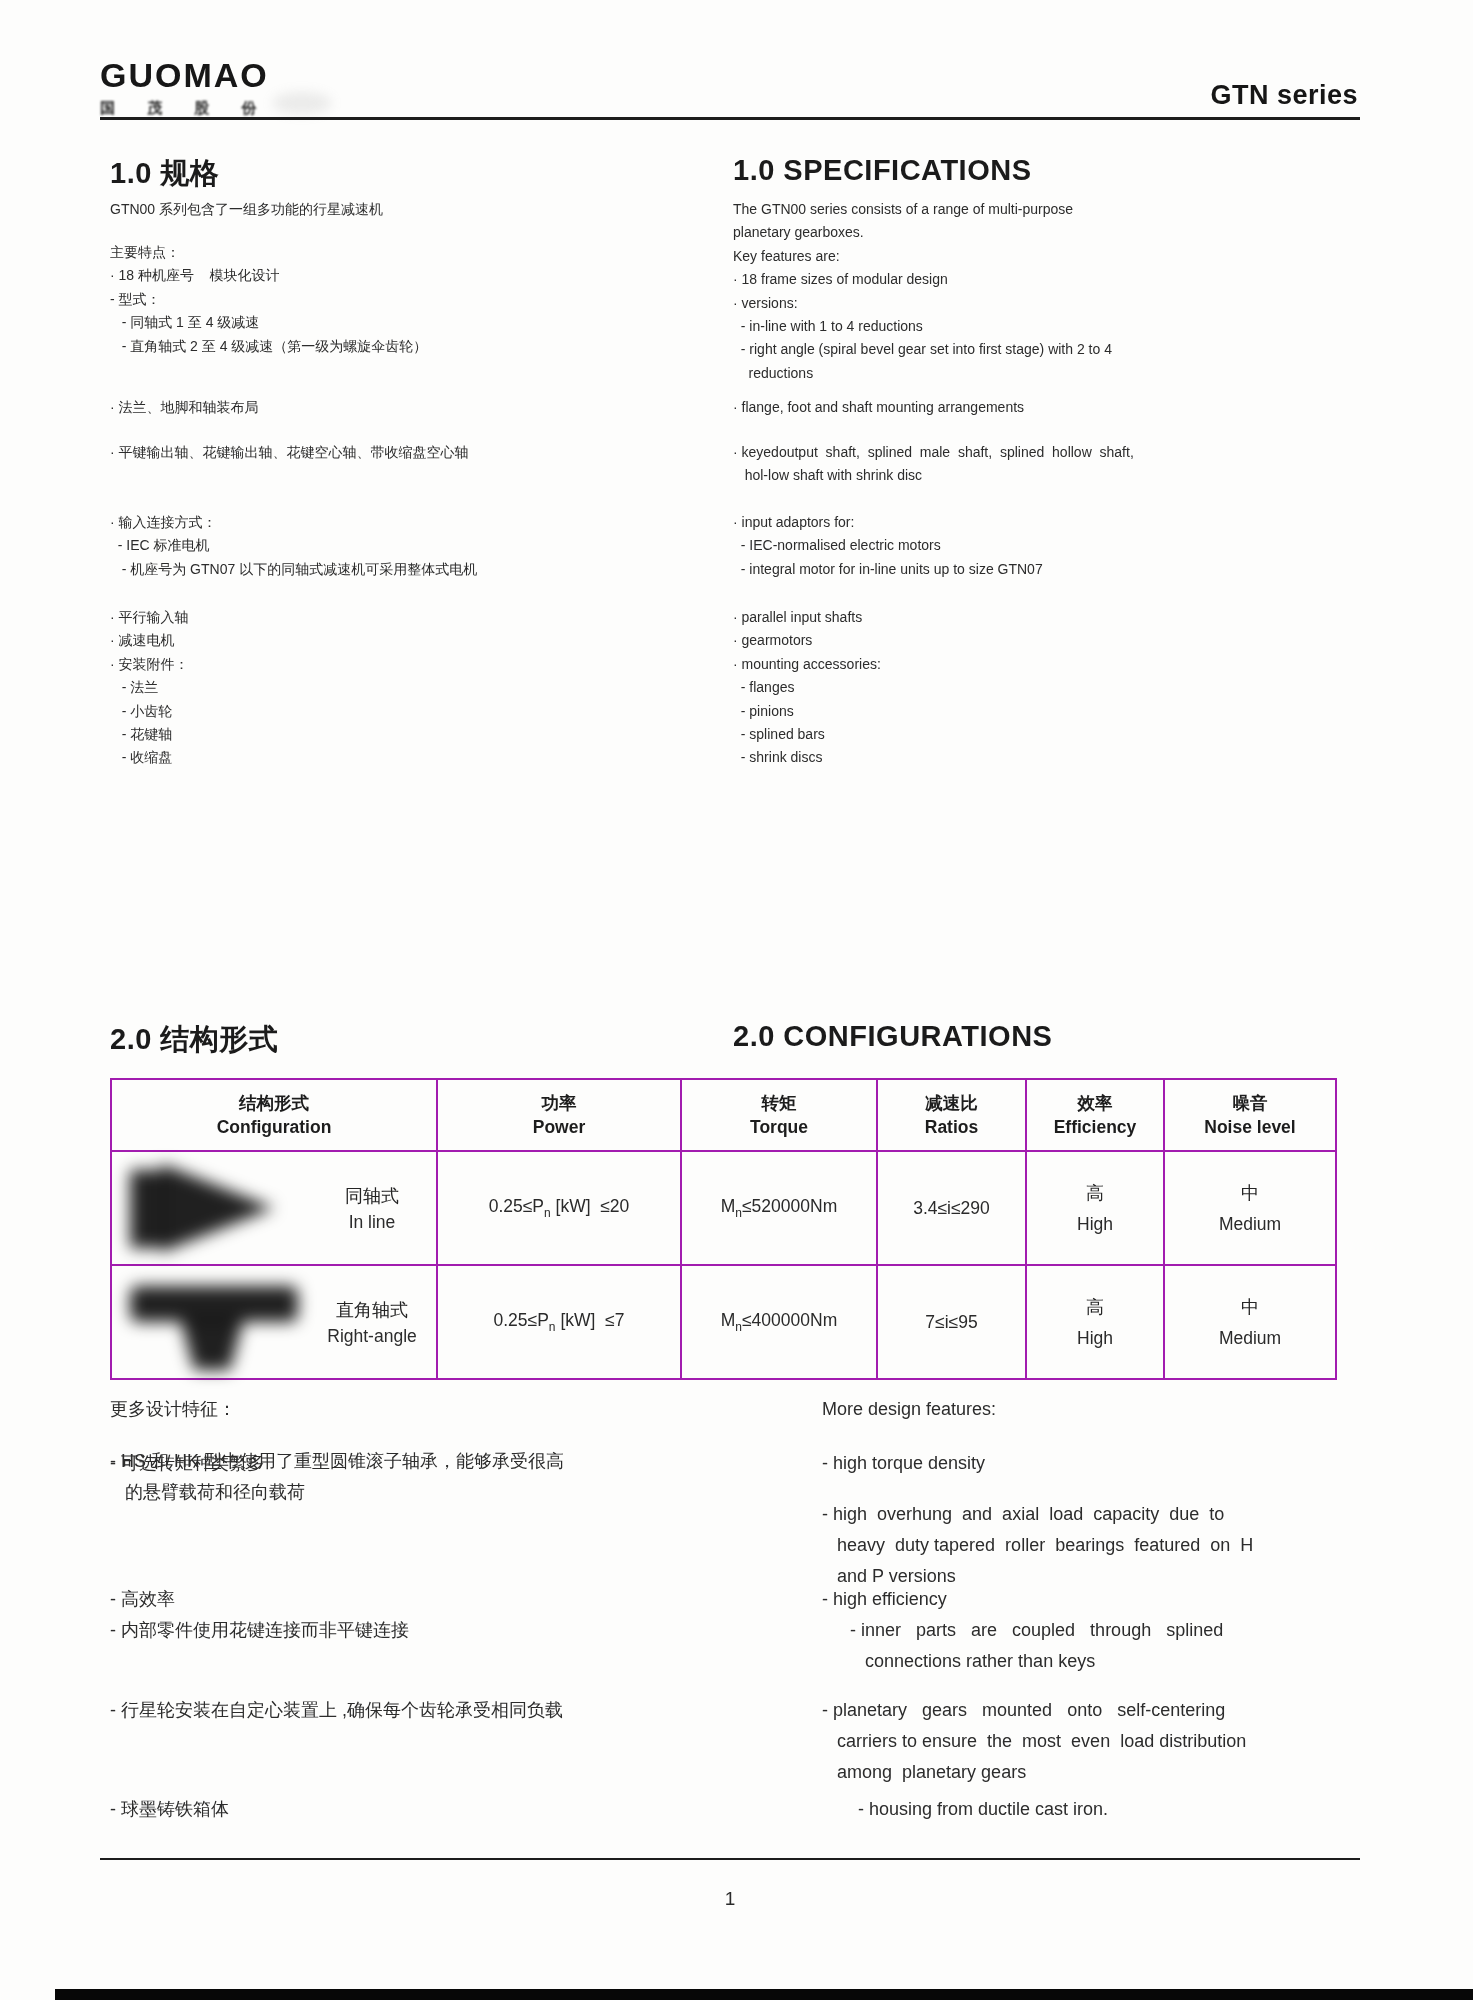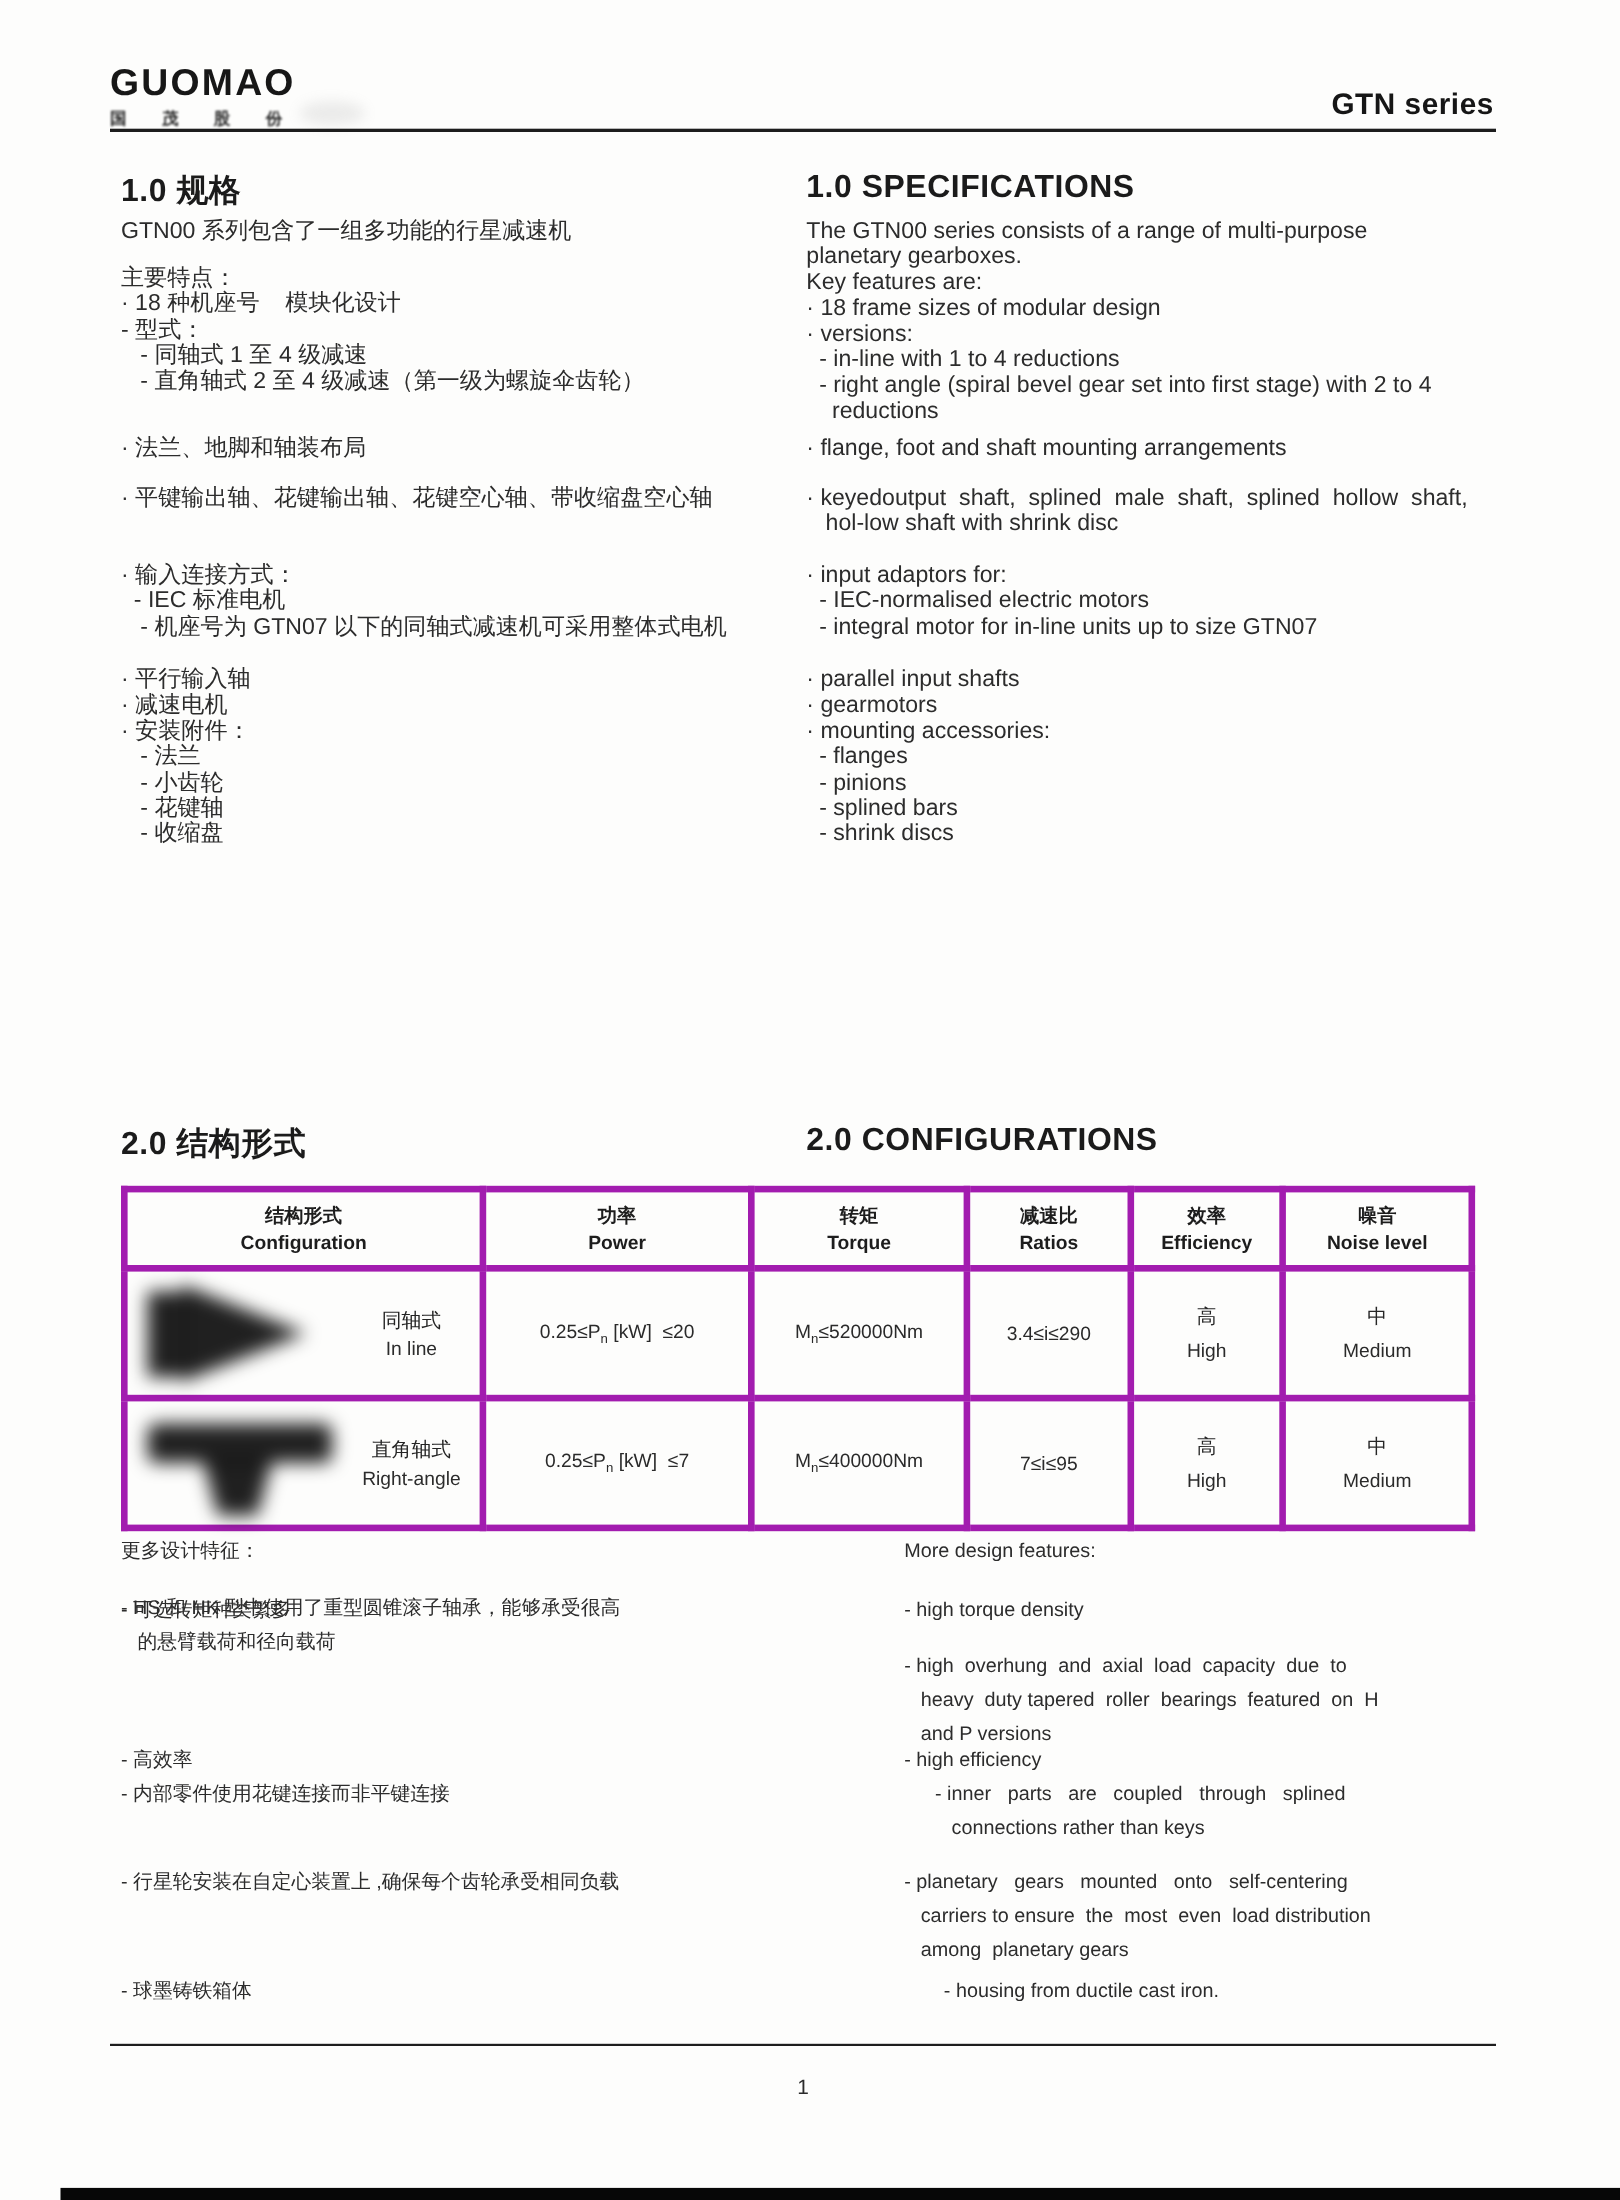--- a/index.html
+++ b/index.html
@@ -13,29 +13,29 @@
   .ln{white-space:pre-wrap;}
   
   .logo-text{font-size:34px;font-weight:bold;letter-spacing:2px;color:#171717;filter:blur(.5px);}
   .logo-sub{font-size:15px;font-weight:bold;letter-spacing:14px;color:#2a2a2a;filter:blur(1.1px);margin-top:4px;}
   .logo-smudge{width:60px;height:22px;background:#9a9a9a;opacity:.18;filter:blur(6px);border-radius:50%;}
   .series-title{font-size:27px;font-weight:bold;color:#161616;letter-spacing:.5px;}
   .rule{background:#1d1d1d;}
   
   .h1{font-size:29px;font-weight:bold;color:#1b1b1b;letter-spacing:.5px;}
   
-  .spec-block{font-size:21px;line-height:23.4px;}
+  .spec-block{font-size:14px;line-height:23.4px;}
   .zh-col{width:620px;}
   .en-col{width:614px;}
   .feat-block{font-size:18px;line-height:31px;}
   .feat-zh{width:560px;}
   .feat-en{width:532px;}
   
   table.cfg{border-collapse:collapse;table-layout:fixed;width:1225px;background:#fdfdfc;}
-  table.cfg th,table.cfg td{border:6px solid #a21caf;vertical-align:middle;text-align:center;padding:0;}
+  table.cfg th,table.cfg td{border:2px solid #a21caf;vertical-align:middle;text-align:center;padding:0;}
   table.cfg thead tr{height:72px;}
   table.cfg tbody tr{height:112px;}
   .th-zh{font-size:17.5px;font-weight:bold;color:#1d1d1d;line-height:24px;}
   .th-en{font-size:17.5px;font-weight:bold;color:#1d1d1d;line-height:24px;}
   .cell-val{font-size:17.5px;color:#2a2a2a;}
   .cell-val sub{font-size:12px;}
   .stack-zh{font-size:18px;color:#262626;}
   .stack-en{font-size:17.5px;color:#2a2a2a;margin-top:9px;}
   .cfg-cell{display:flex;align-items:center;height:112px;}
   .cfg-photo{margin-left:10px;width:200px;height:96px;flex:0 0 auto;}

